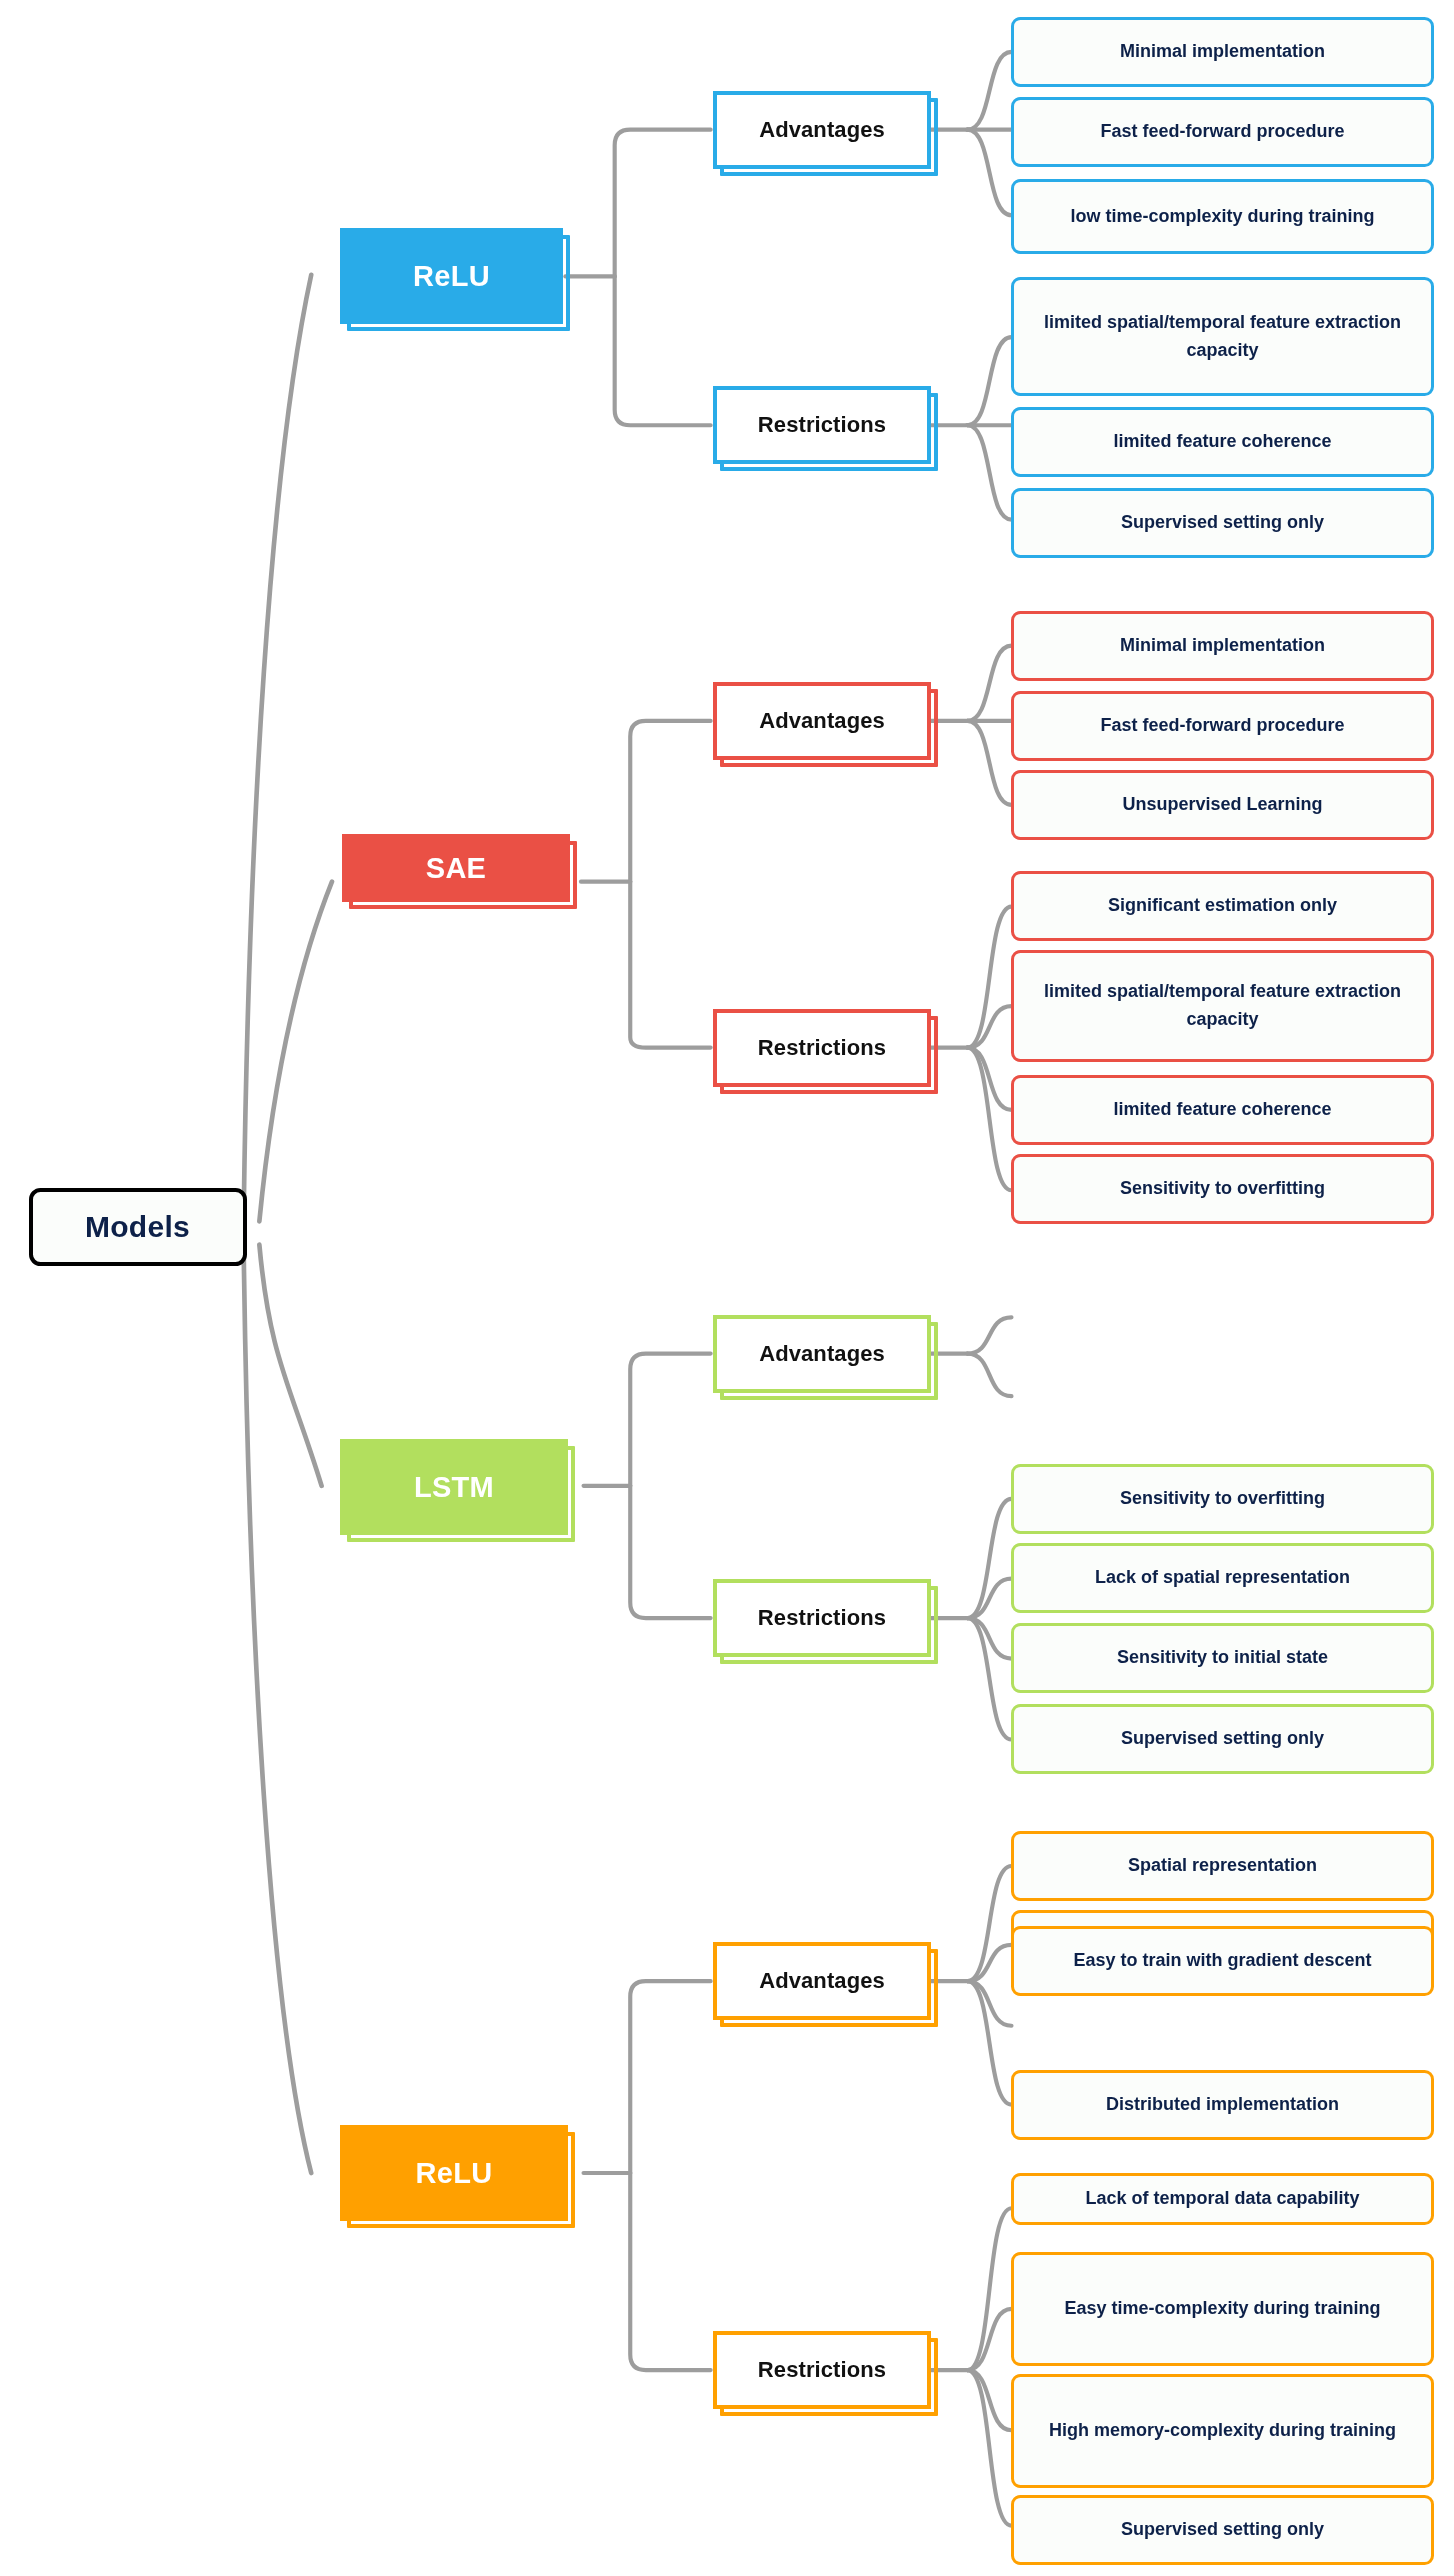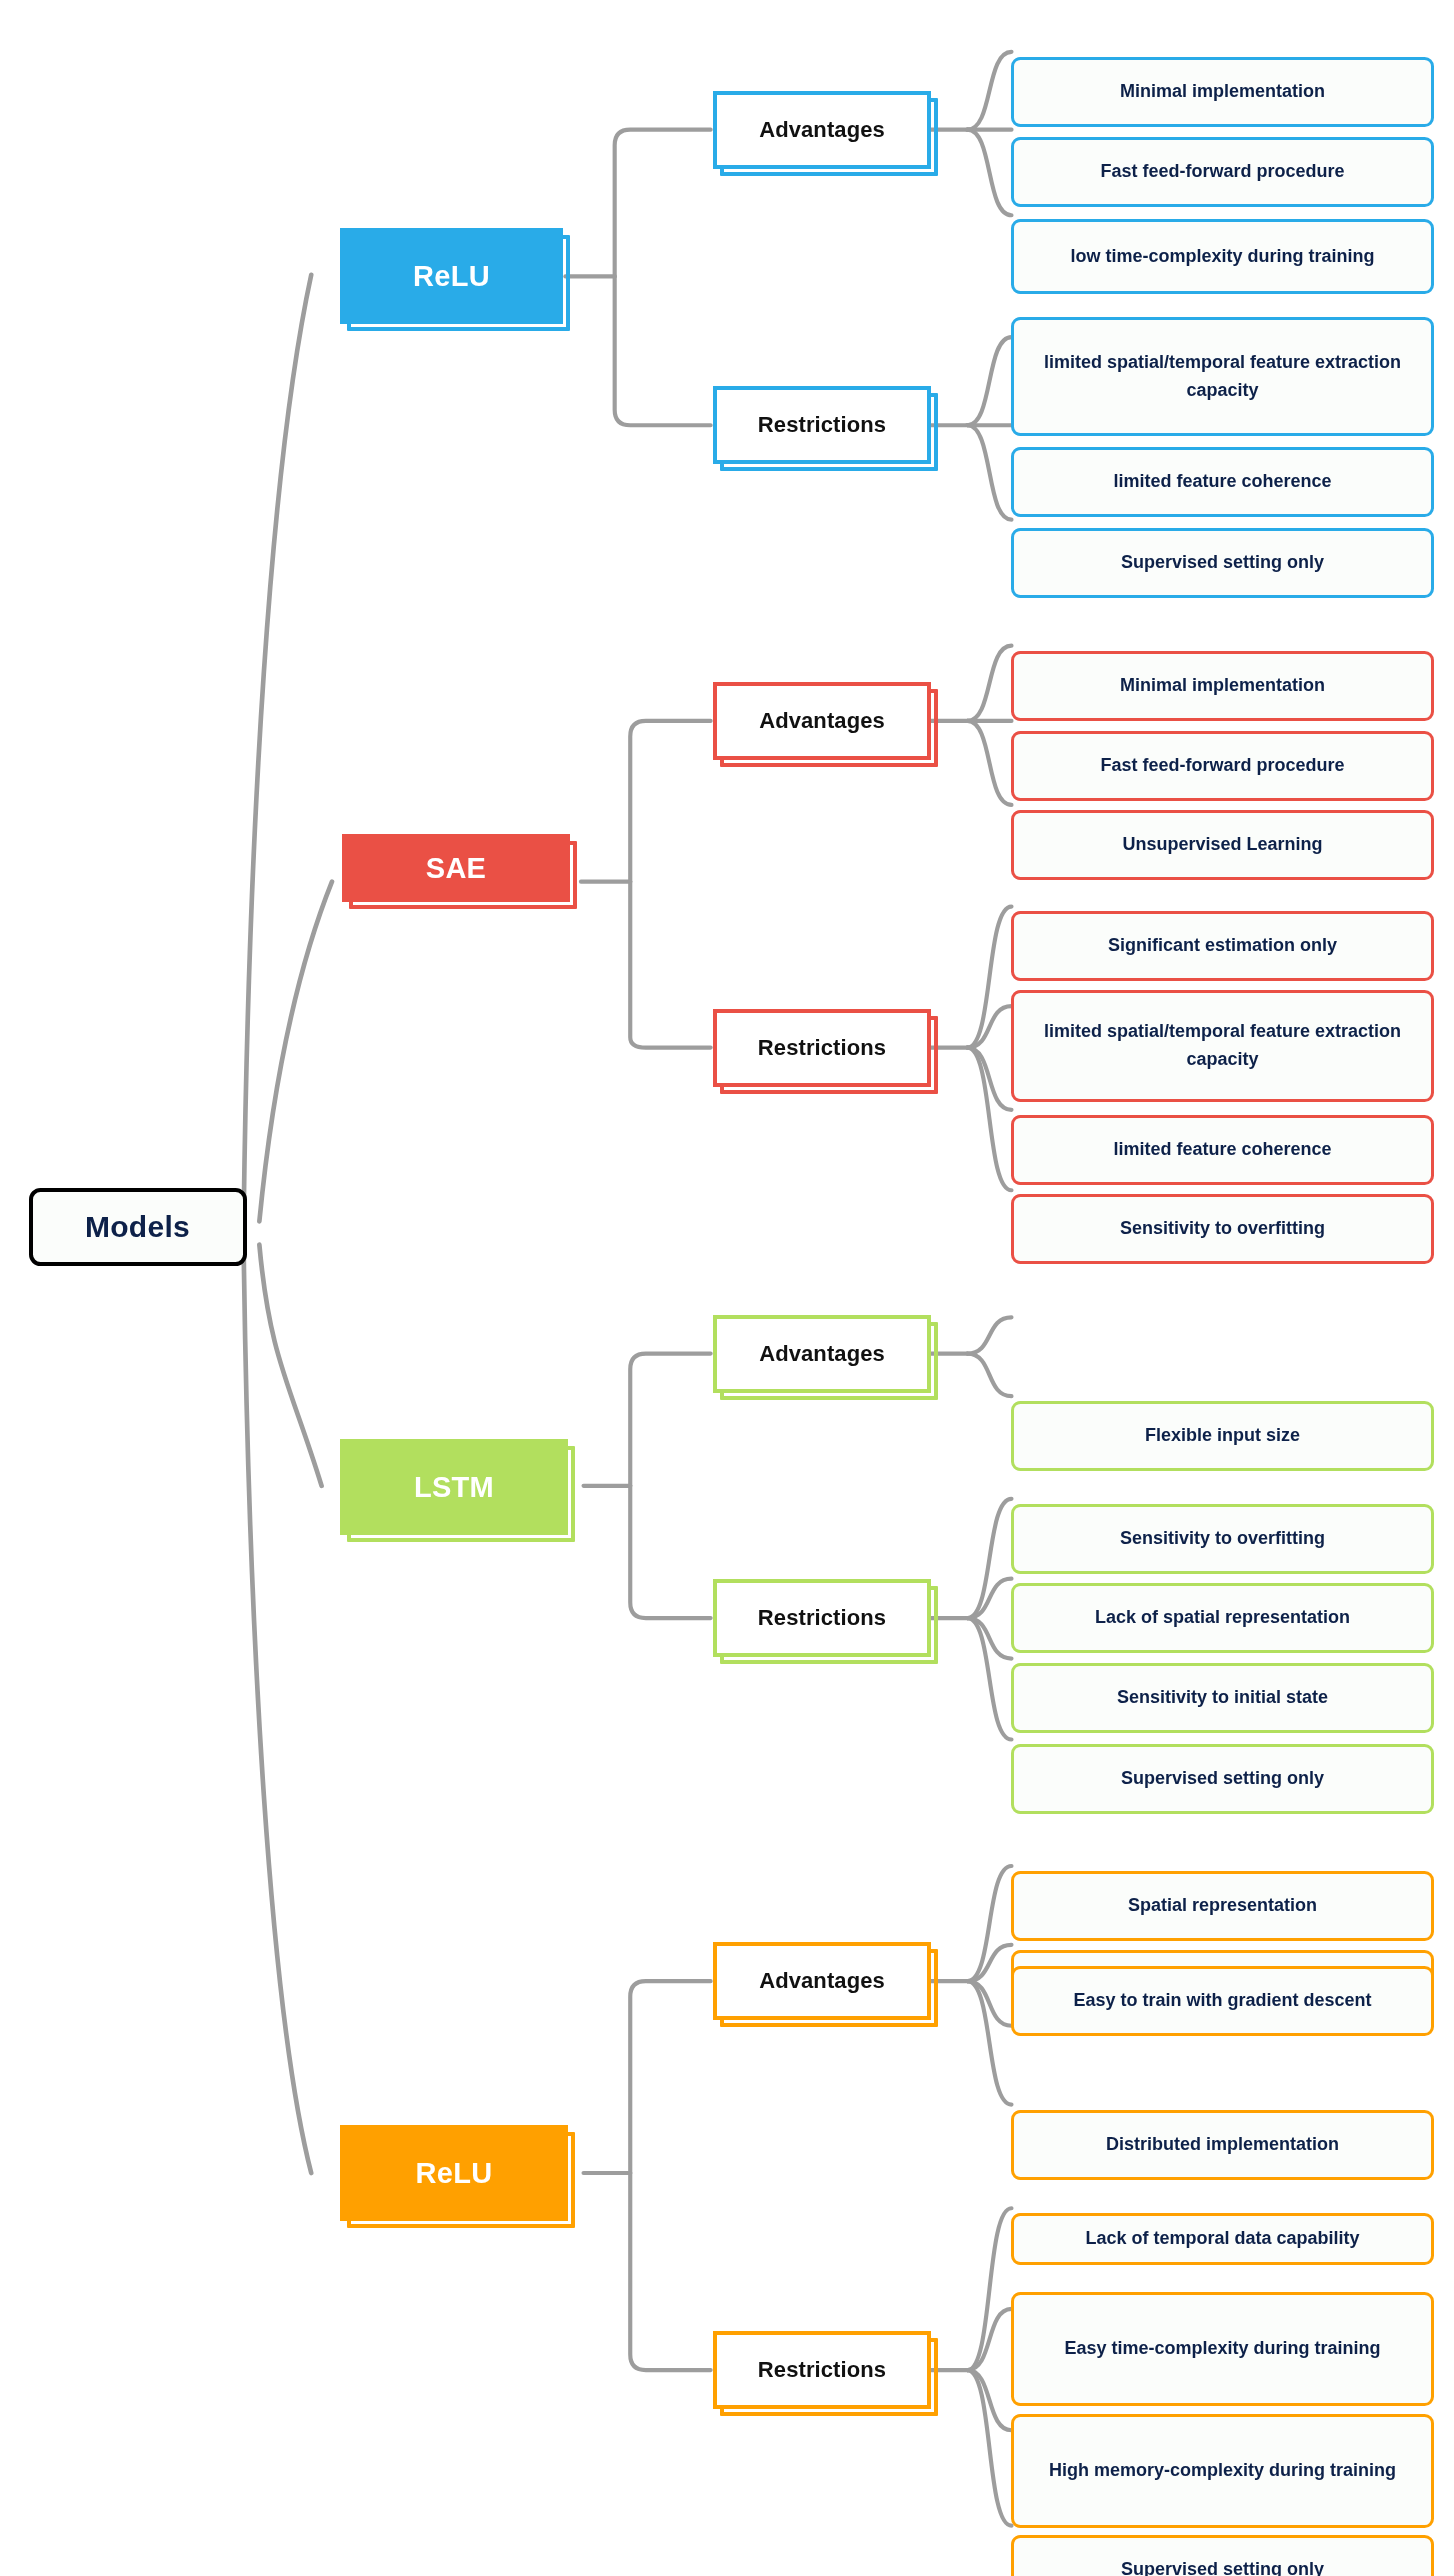--- a/index.html
+++ b/index.html
@@ -73,21 +73,20 @@
     background:#fbfdfb;
     border:3.6px solid;
     border-radius:9.3px;
     box-sizing:border-box;
     color:#0d2149;
     font-weight:bold;
     font-size:18px;
     line-height:1.55;
     padding:0 8.3px;
     z-index:4;
-    margin-top:40px;
   }
 </style>
 </head>
 <body>
 
 <div id="stage">
 
   <svg class="links" viewBox="0 0 2805 4967" preserveAspectRatio="none">
     <g fill="none" stroke="#9D9D9D" stroke-width="9" stroke-linecap="round">
 
@@ -227,21 +226,20 @@
   <div class="cat-node" style="left:713px;top:1315px;width:218px;height:78px;">
     <div class="cn-shadow" style="border-color:#B2DF5E;"></div>
     <div class="cn-face" style="border-color:#B2DF5E;">Advantages</div>
   </div>
 
   <div class="cat-node" style="left:713px;top:1579px;width:218px;height:78px;">
     <div class="cn-shadow" style="border-color:#B2DF5E;"></div>
     <div class="cn-face" style="border-color:#B2DF5E;">Restrictions</div>
   </div>
 
-  <div class="leaf-node" style="left:1011px;top:1361px;width:423px;height:70px;border-color:#B2DF5E;">Flexible input size</div>
 
   <div class="leaf-node" style="left:1011px;top:1464px;width:423px;height:70px;border-color:#B2DF5E;">Sensitivity to overfitting</div>
   <div class="leaf-node" style="left:1011px;top:1543px;width:423px;height:70px;border-color:#B2DF5E;">Lack of spatial representation</div>
   <div class="leaf-node" style="left:1011px;top:1623px;width:423px;height:70px;border-color:#B2DF5E;">Sensitivity to initial state</div>
   <div class="leaf-node" style="left:1011px;top:1704px;width:423px;height:70px;border-color:#B2DF5E;">Supervised setting only</div>
 
   <div class="model-node" style="left:340px;top:2125px;width:228px;height:96px;">
     <div class="mn-shadow" style="border-color:#FFA000;"></div>
     <div class="mn-face" style="background:#FFA000;">ReLU</div>
   </div>

